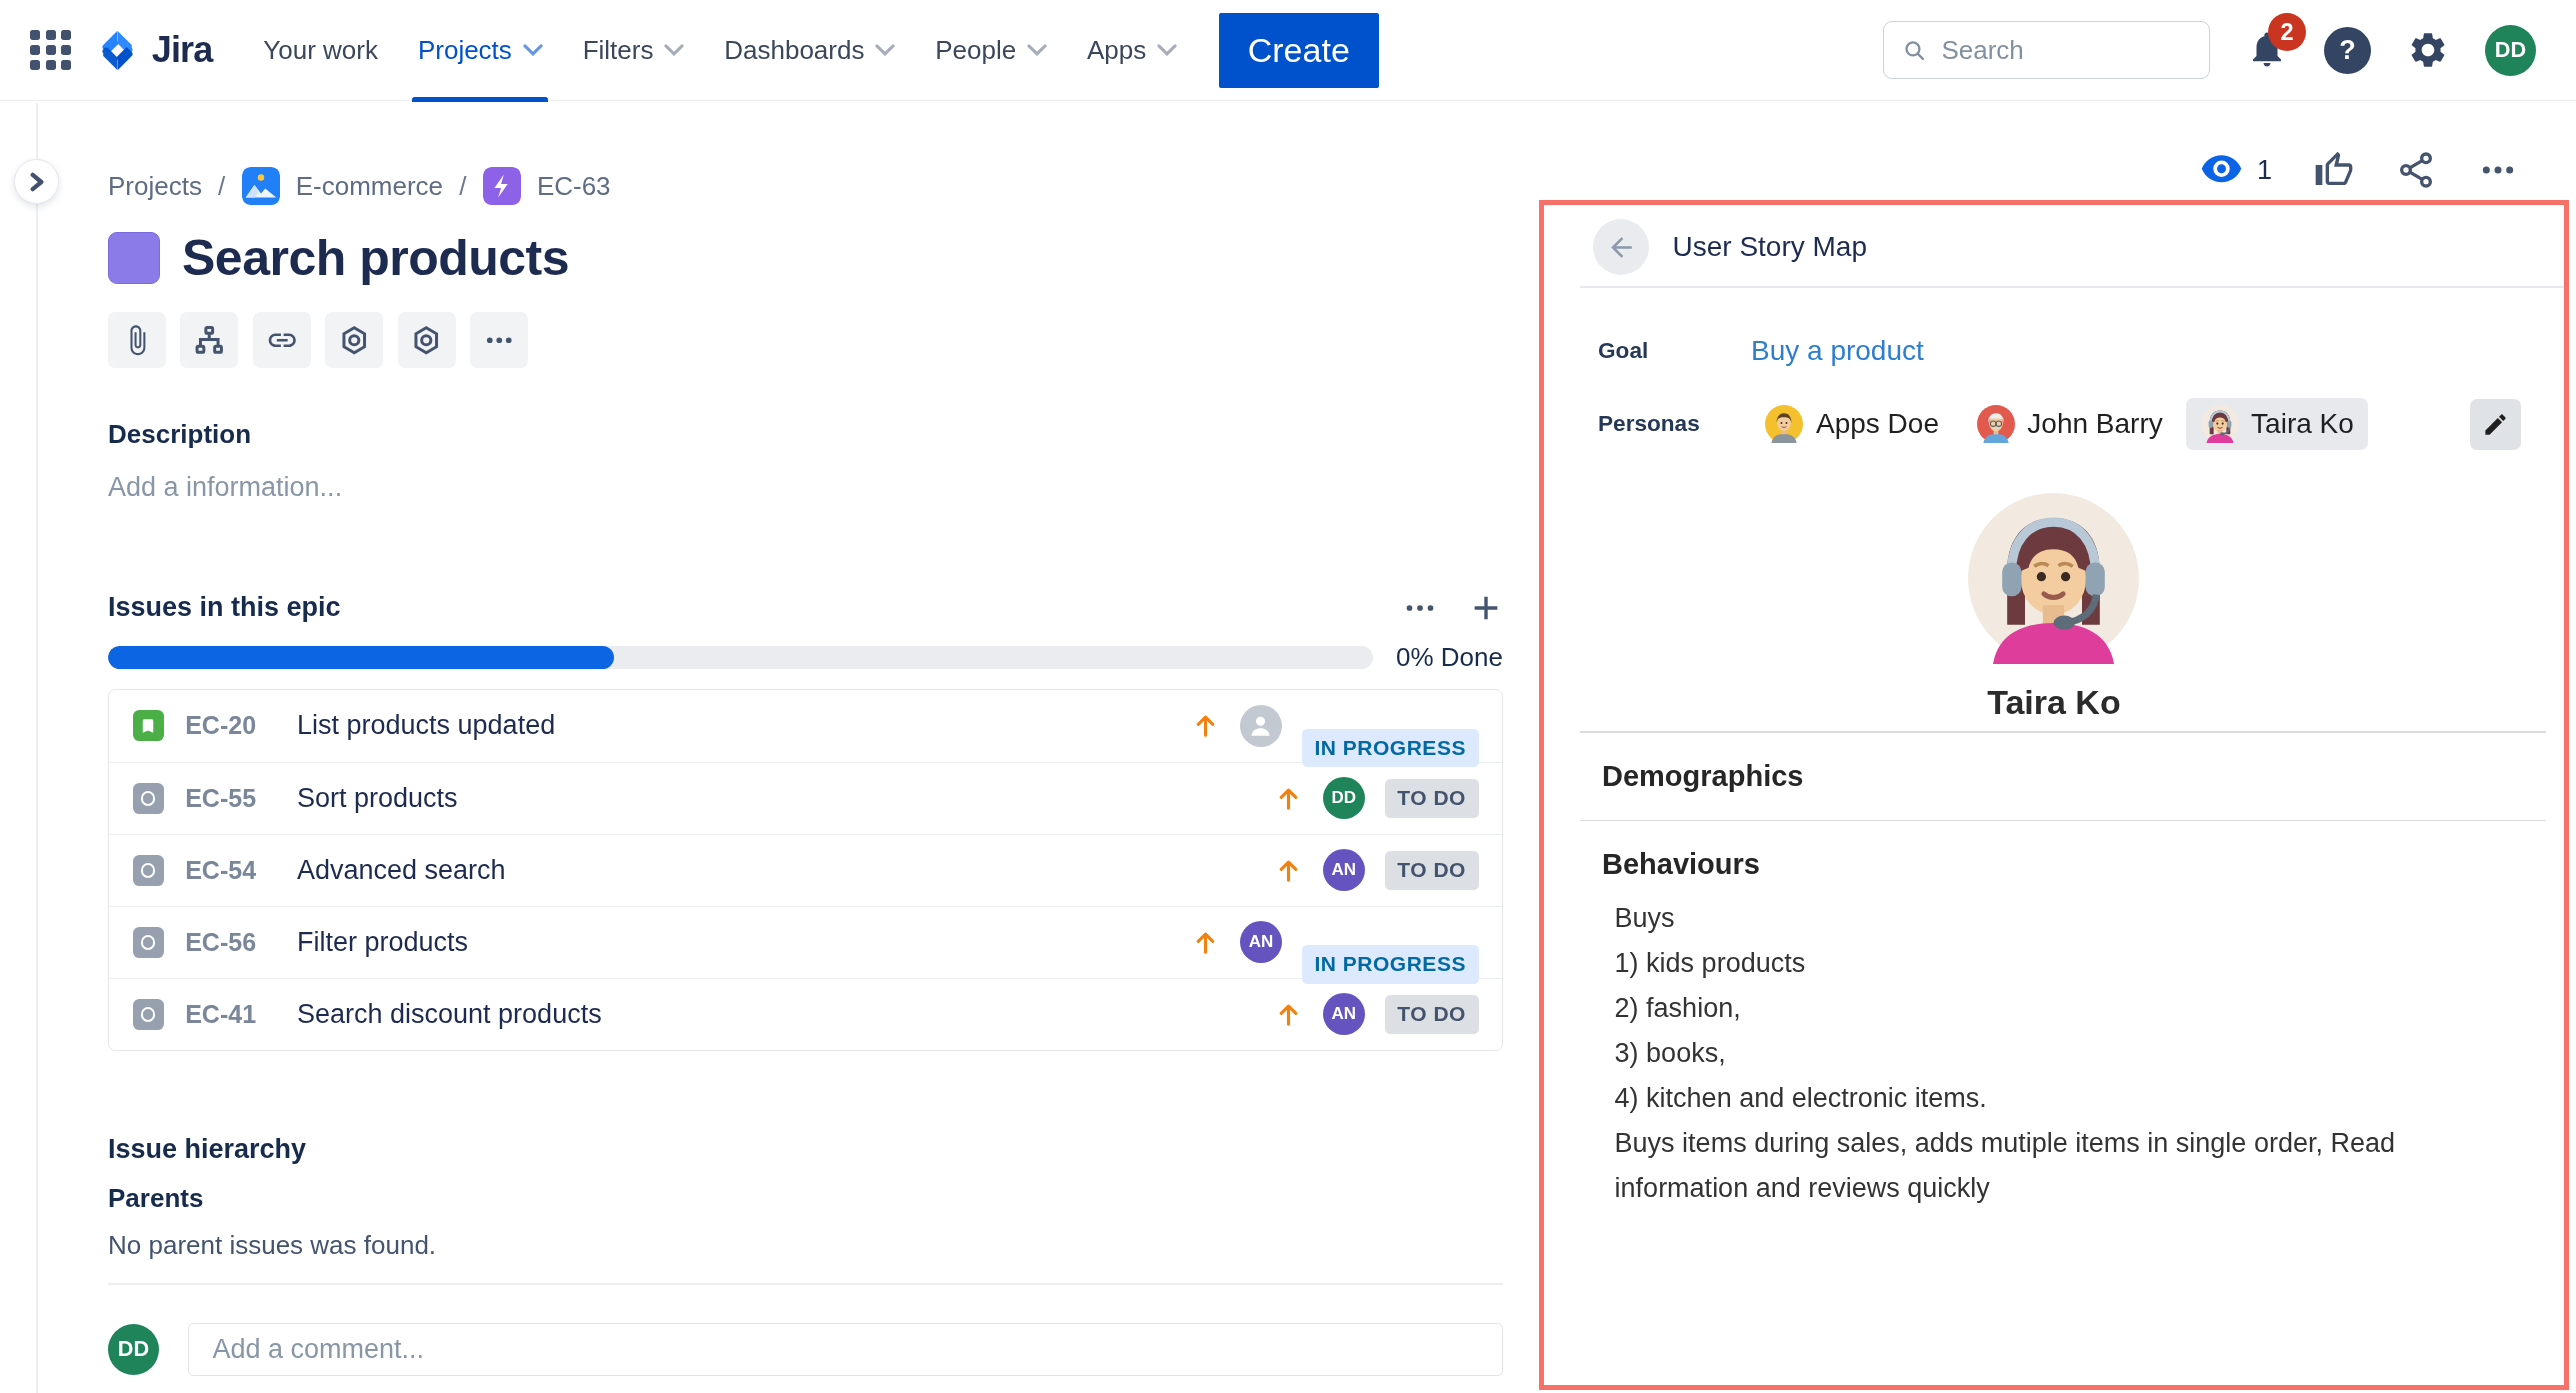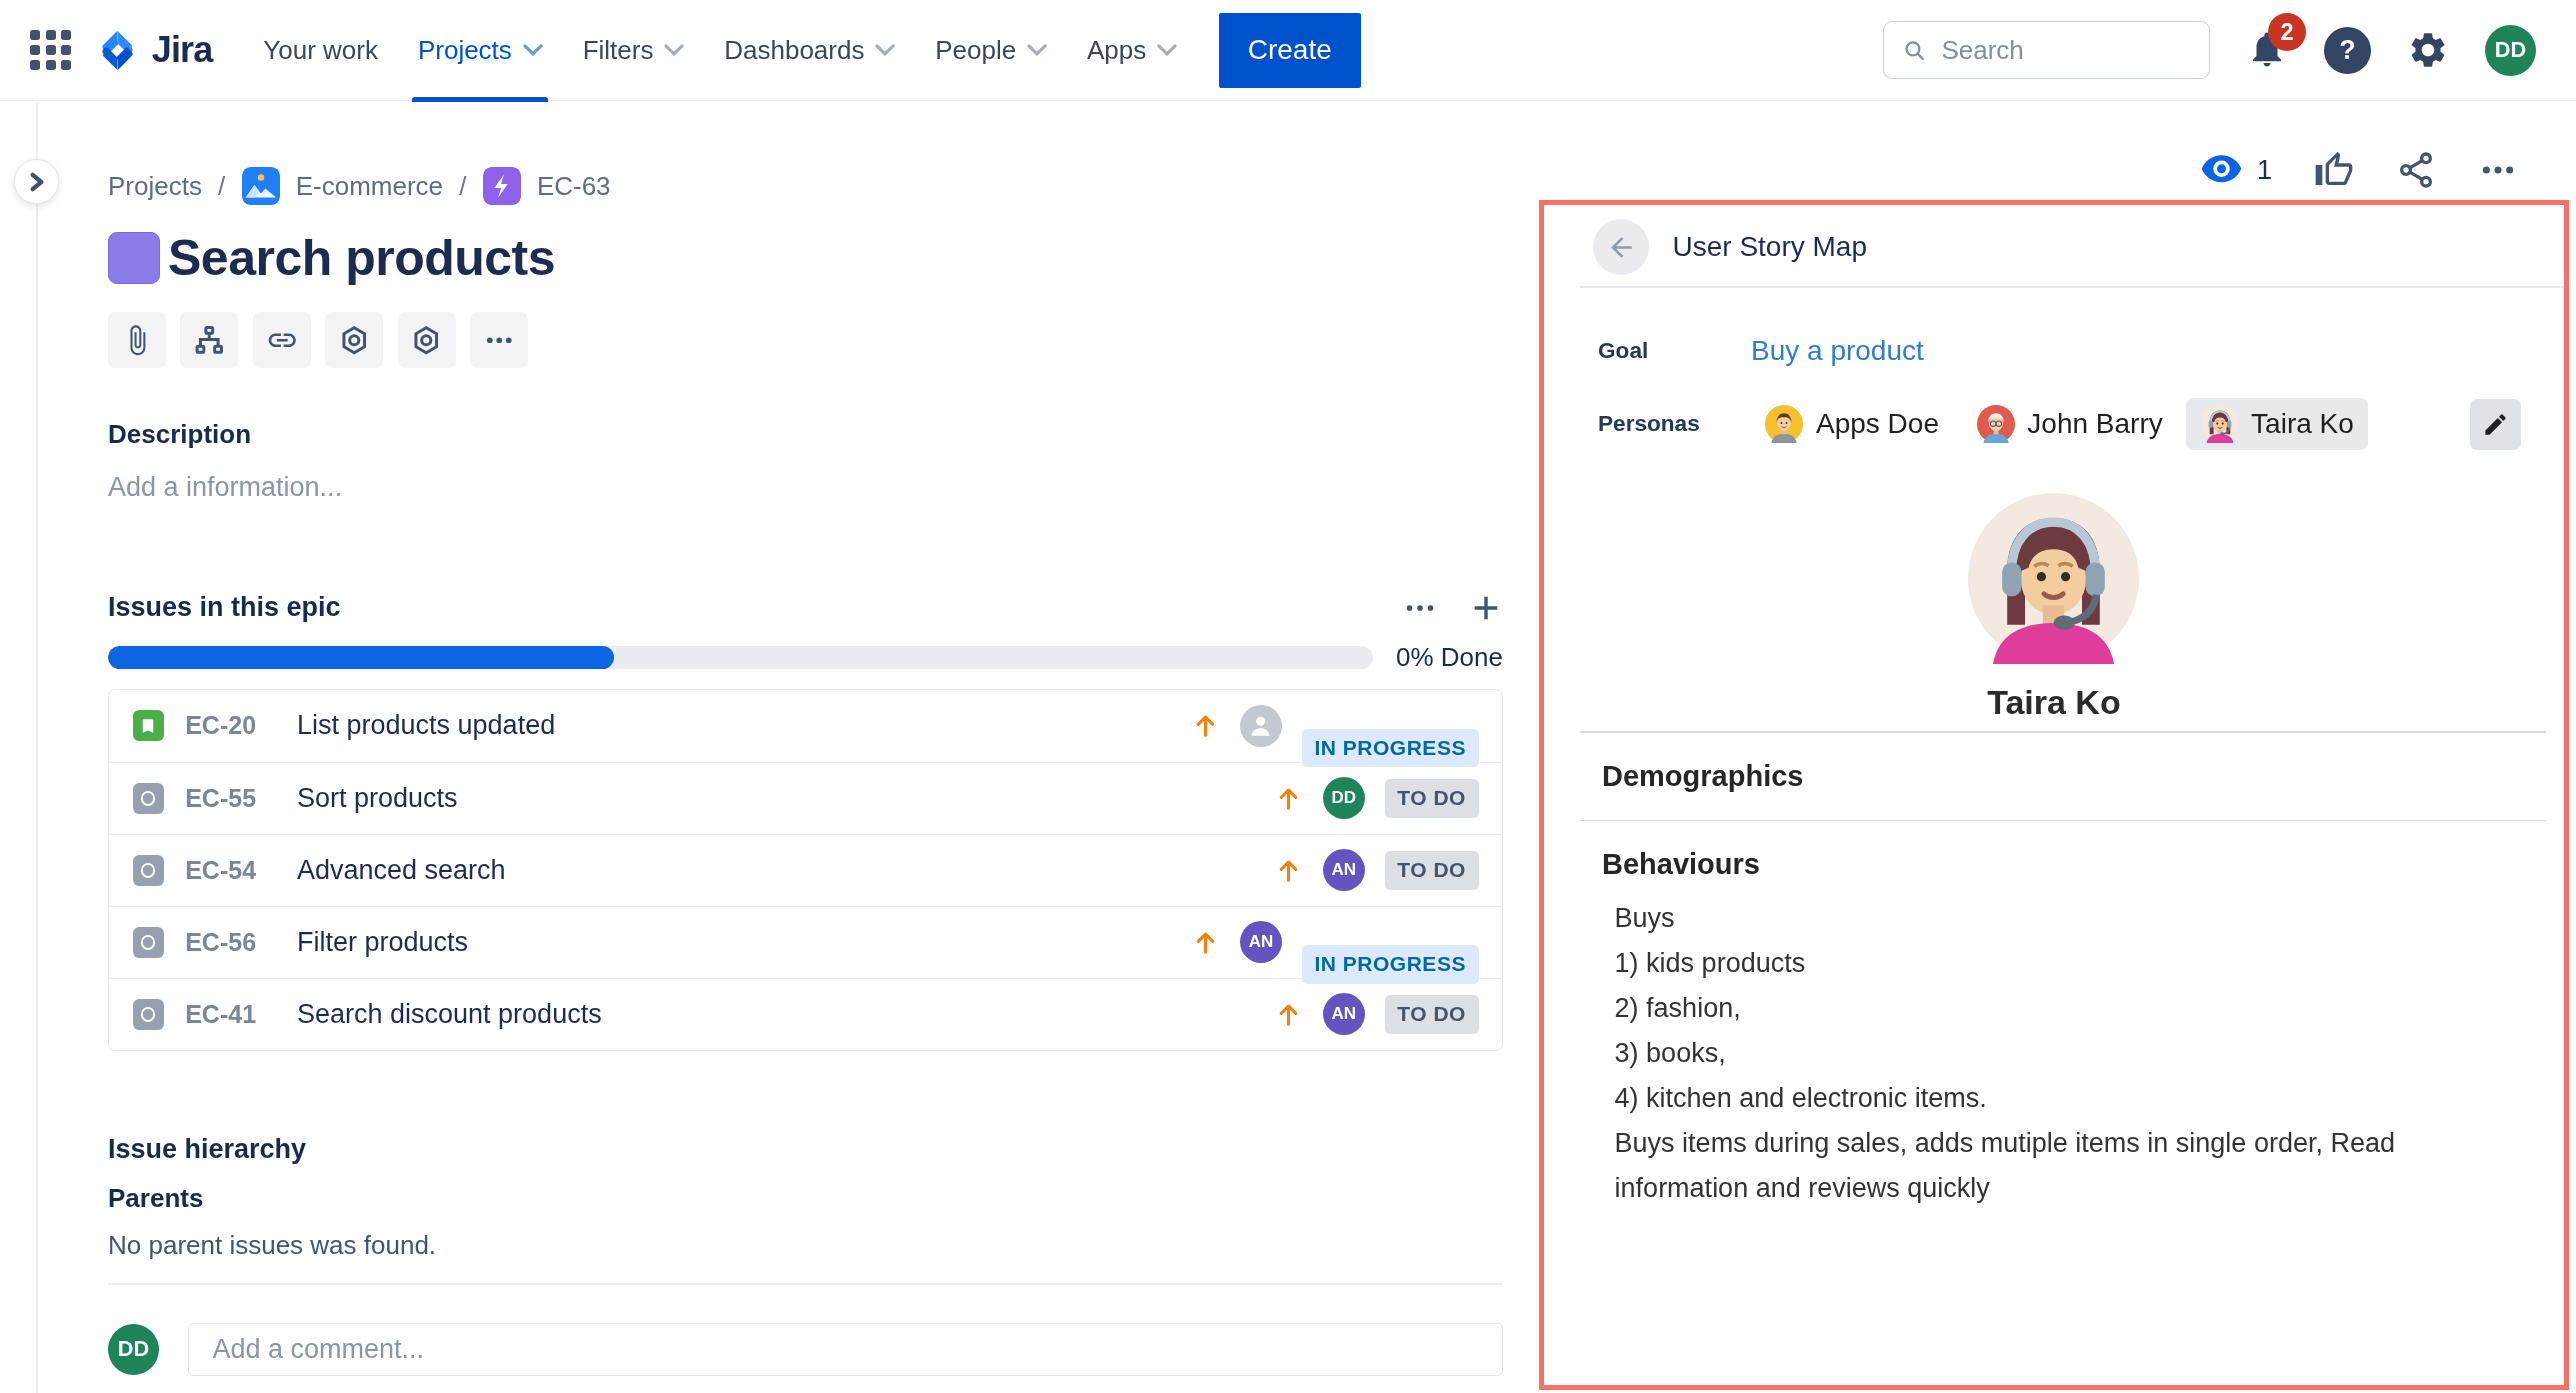--- a/index.html
+++ b/index.html
@@ -13,21 +13,21 @@
   .grid-btn { width:51px; height:51px; display:flex; align-items:center; justify-content:center; margin-right:9px; cursor:pointer; }
   .grid-icon { display:grid; grid-template-columns:repeat(3,10px); grid-template-rows:repeat(3,10px); gap:5.4px; }
   .grid-icon i { background:#42526E; border-radius:2.7px; }
   .logo { display:flex; align-items:center; gap:10.8px; margin:0 31px 0 9px; cursor:pointer; }
   .logo-text { font-size:36px; font-weight:700; color:#1D2B50; letter-spacing:-0.9px; }
   .nav-item { position:relative; height:101px; display:flex; align-items:center; gap:10.8px; padding:0 20px;
               font-size:26px; font-weight:500; color:#3B475C; cursor:pointer; white-space:nowrap; }
   .nav-item.active { color:#0052CC; }
   .nav-item.active::after { content:""; position:absolute; left:14.4px; right:14.4px; bottom:-1.8px; height:5.4px; background:#0052CC; border-radius:2.7px 2.7px 0 0; }
   .chev { opacity:.6; }
-  .create-btn { margin-left:21.7px; height:75px; padding:0 29px; background:#0052CC; color:#fff; font-size:28px;
+  .create-btn { margin-left:21.7px; height:75px; padding:0 29px; background:#0052CC; color:#fff; font-size:34px;
                 font-weight:500; border:none; border-radius:2px; font-family:inherit; cursor:pointer; }
   .nav-right { margin-left:auto; display:flex; align-items:center; gap:36px; }
   .search-box { display:flex; align-items:center; gap:14.4px; width:327px; height:58px; border:1.8px solid #CBD1DB;
                 border-radius:9px; padding:0 18px; }
   .search-box input { border:none; outline:none; width:100%; font-size:26px; color:#44546F; font-family:inherit; background:transparent; }
   .search-box input::placeholder { color:#8390A2; }
   .bell-wrap { position:relative; cursor:pointer; }
   .badge { position:absolute; top:-14.4px; right:-18px; min-width:38px; height:38px; border-radius:19px; background:#CA3521;
            color:#fff; font-size:23.5px; font-weight:700; display:flex; align-items:center; justify-content:center; padding:0 7.2px; }
   .help-circle { width:47px; height:47px; border-radius:50%; background:#344563; color:#fff; font-size:27px; font-weight:700;
@@ -41,21 +41,21 @@
   .expand-btn { position:absolute; top:159px; left:14.4px; width:45px; height:45px; border-radius:50%; background:#fff;
                 border:1.8px solid #E4E7EC; box-shadow:0 2.7px 7.2px rgba(9,30,66,.12); display:flex; align-items:center;
                 justify-content:center; z-index:3; cursor:pointer; }
 
   
   .main { position:absolute; left:108px; top:153px; width:1395px; }
   .breadcrumb { display:flex; align-items:center; gap:16.2px; font-size:26px; color:#5E6C84; margin-top:14.4px; }
   .crumb { cursor:pointer; }
   .crumb-sep { color:#6B778C; }
   .crumb-icon { width:38px; height:38px; border-radius:7.2px; flex:none; }
-  .title-row { display:flex; align-items:center; gap:8px; margin-top:23.5px; }
+  .title-row { display:flex; align-items:center; gap:22px; margin-top:23.5px; }
   .epic-color { width:52px; height:52px; border-radius:9px; background:#8B7BE8; border:1.8px solid #7A69DF; cursor:pointer; }
   .page-title { font-size:50px; font-weight:700; color:#1D2B50; letter-spacing:-0.5px; }
   .toolbar { display:flex; gap:14.4px; margin-top:25px; }
   .tool-btn { width:58px; height:56px; border-radius:7.2px; background:#F2F3F5; display:flex; align-items:center;
               justify-content:center; cursor:pointer; }
   .desc-heading { margin-top:51px; font-size:26px; font-weight:700; color:#172B4D; }
   .desc-placeholder { margin-top:21.7px; font-size:27px; color:#8896A7; cursor:text; }
 
   .epic-header { margin-top:87px; display:flex; align-items:center; }
   .epic-heading { font-size:27px; font-weight:700; color:#172B4D; }

